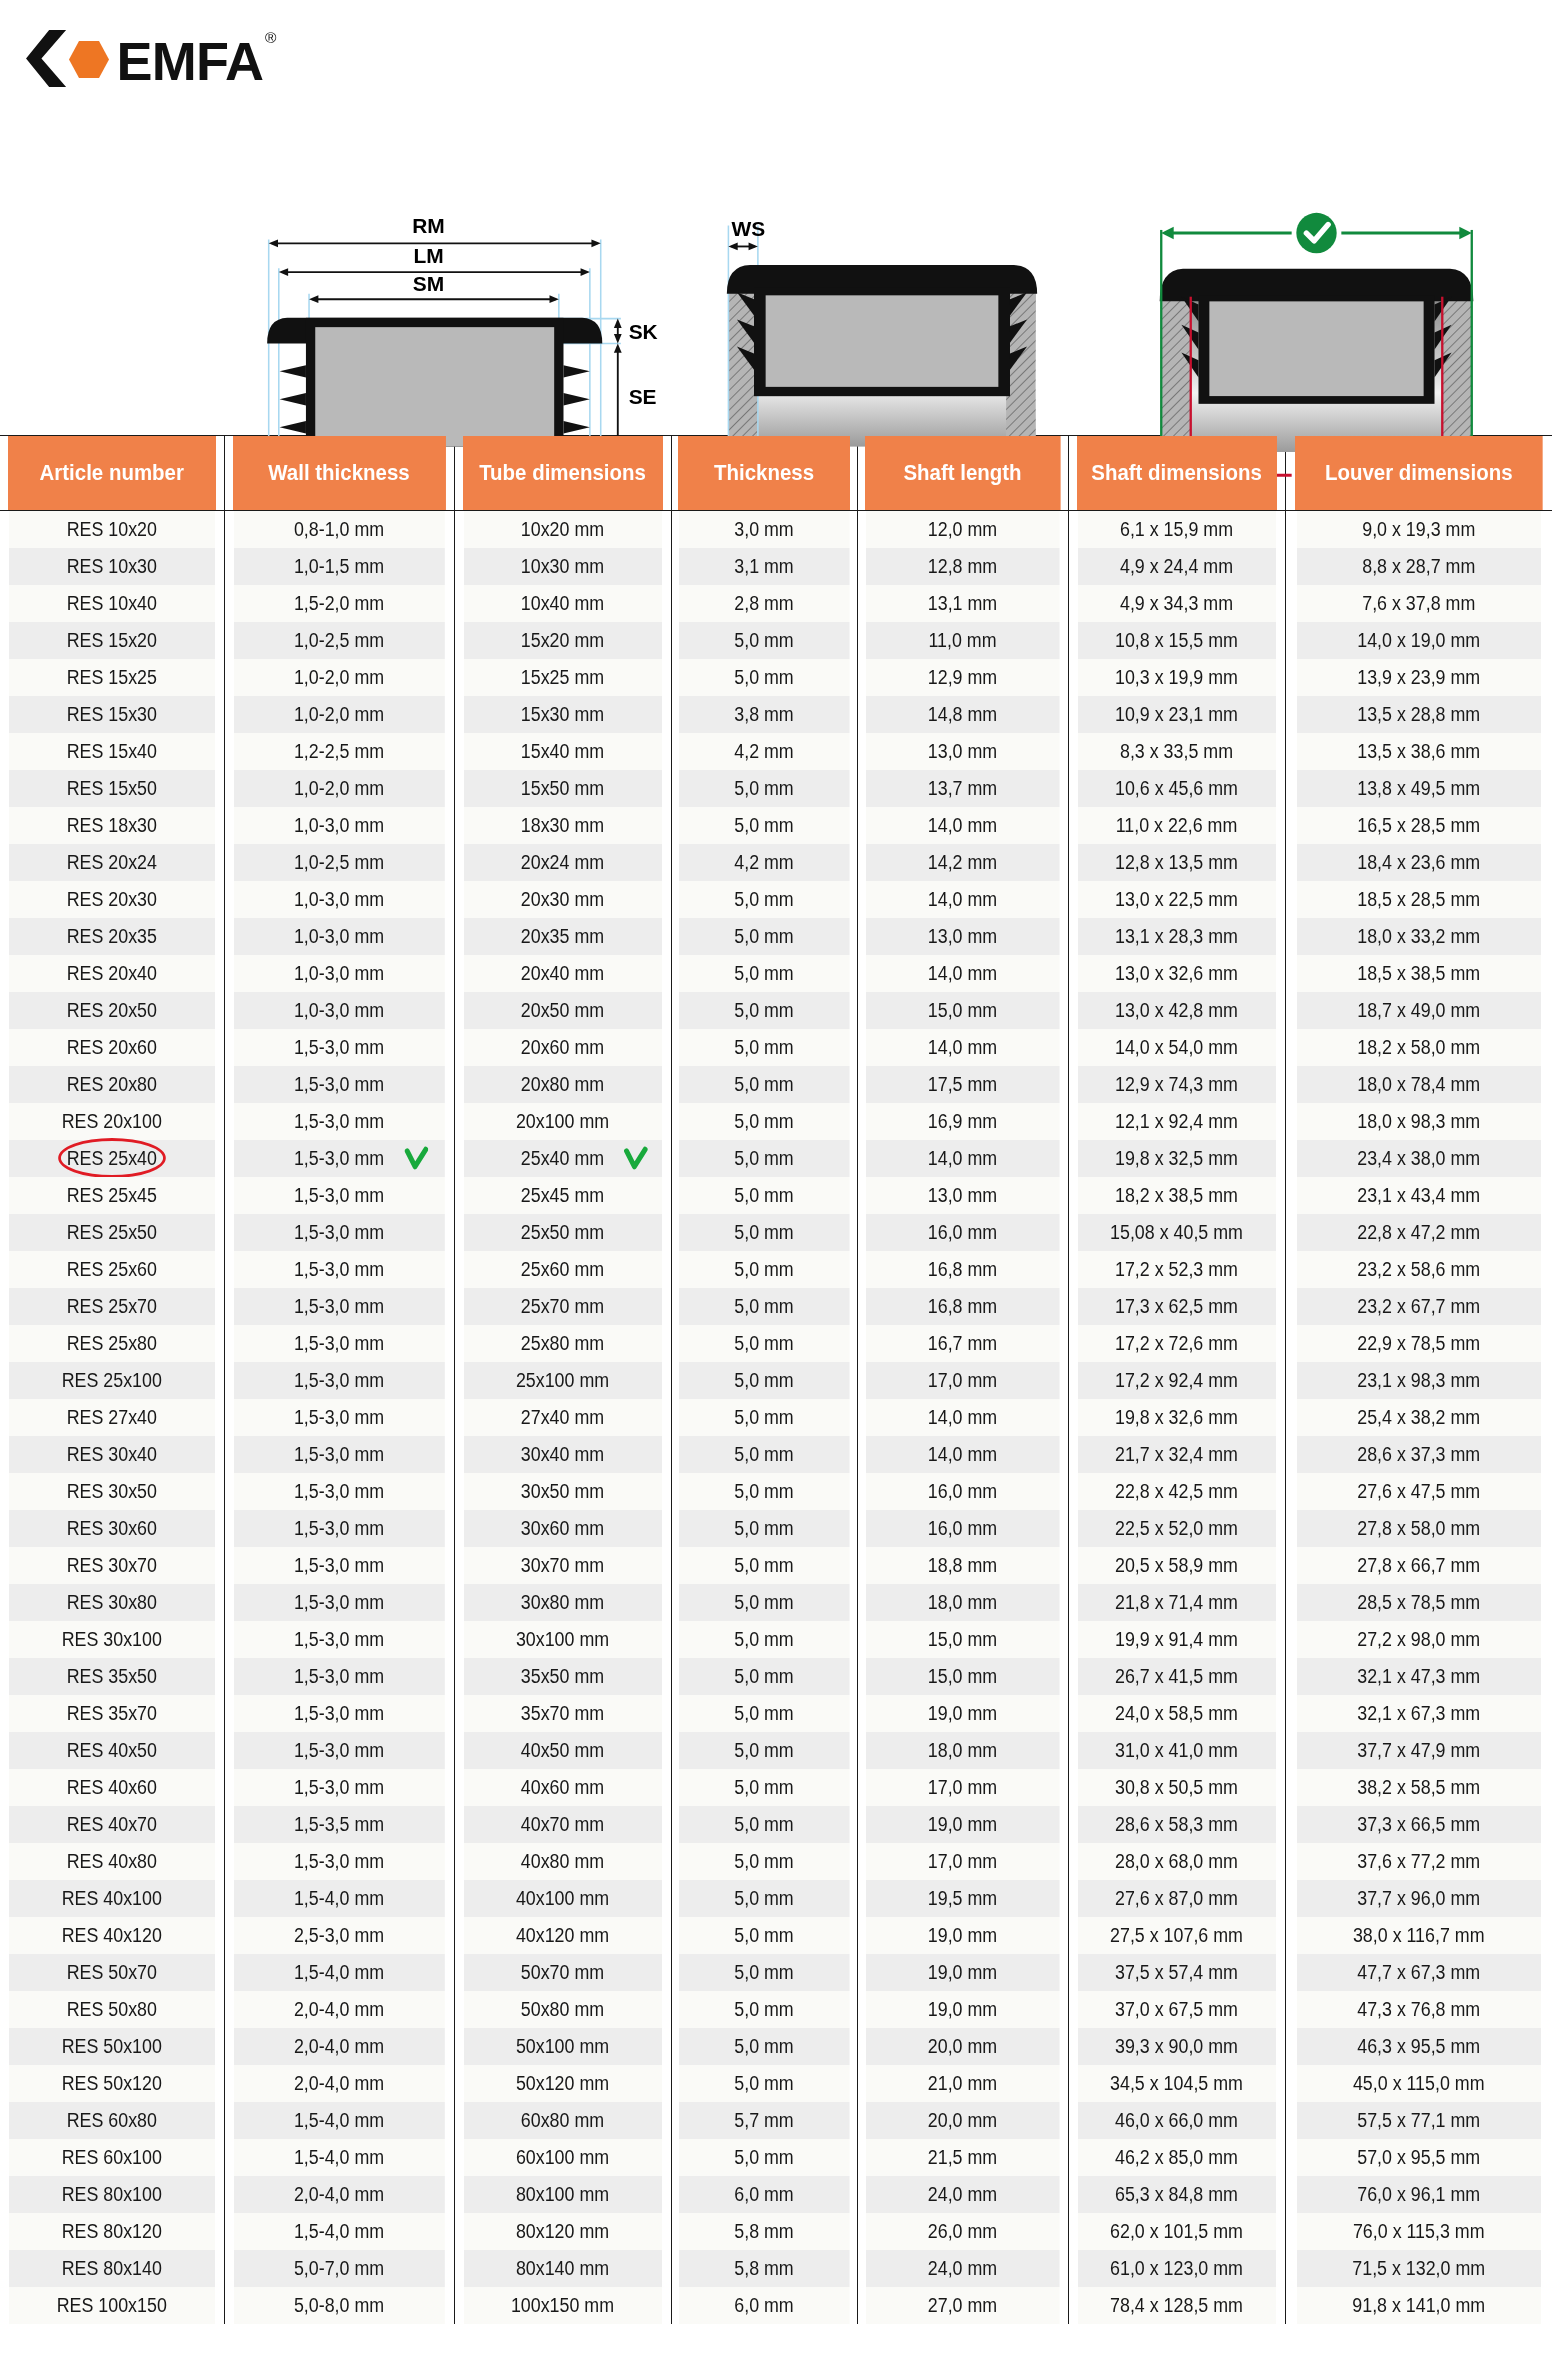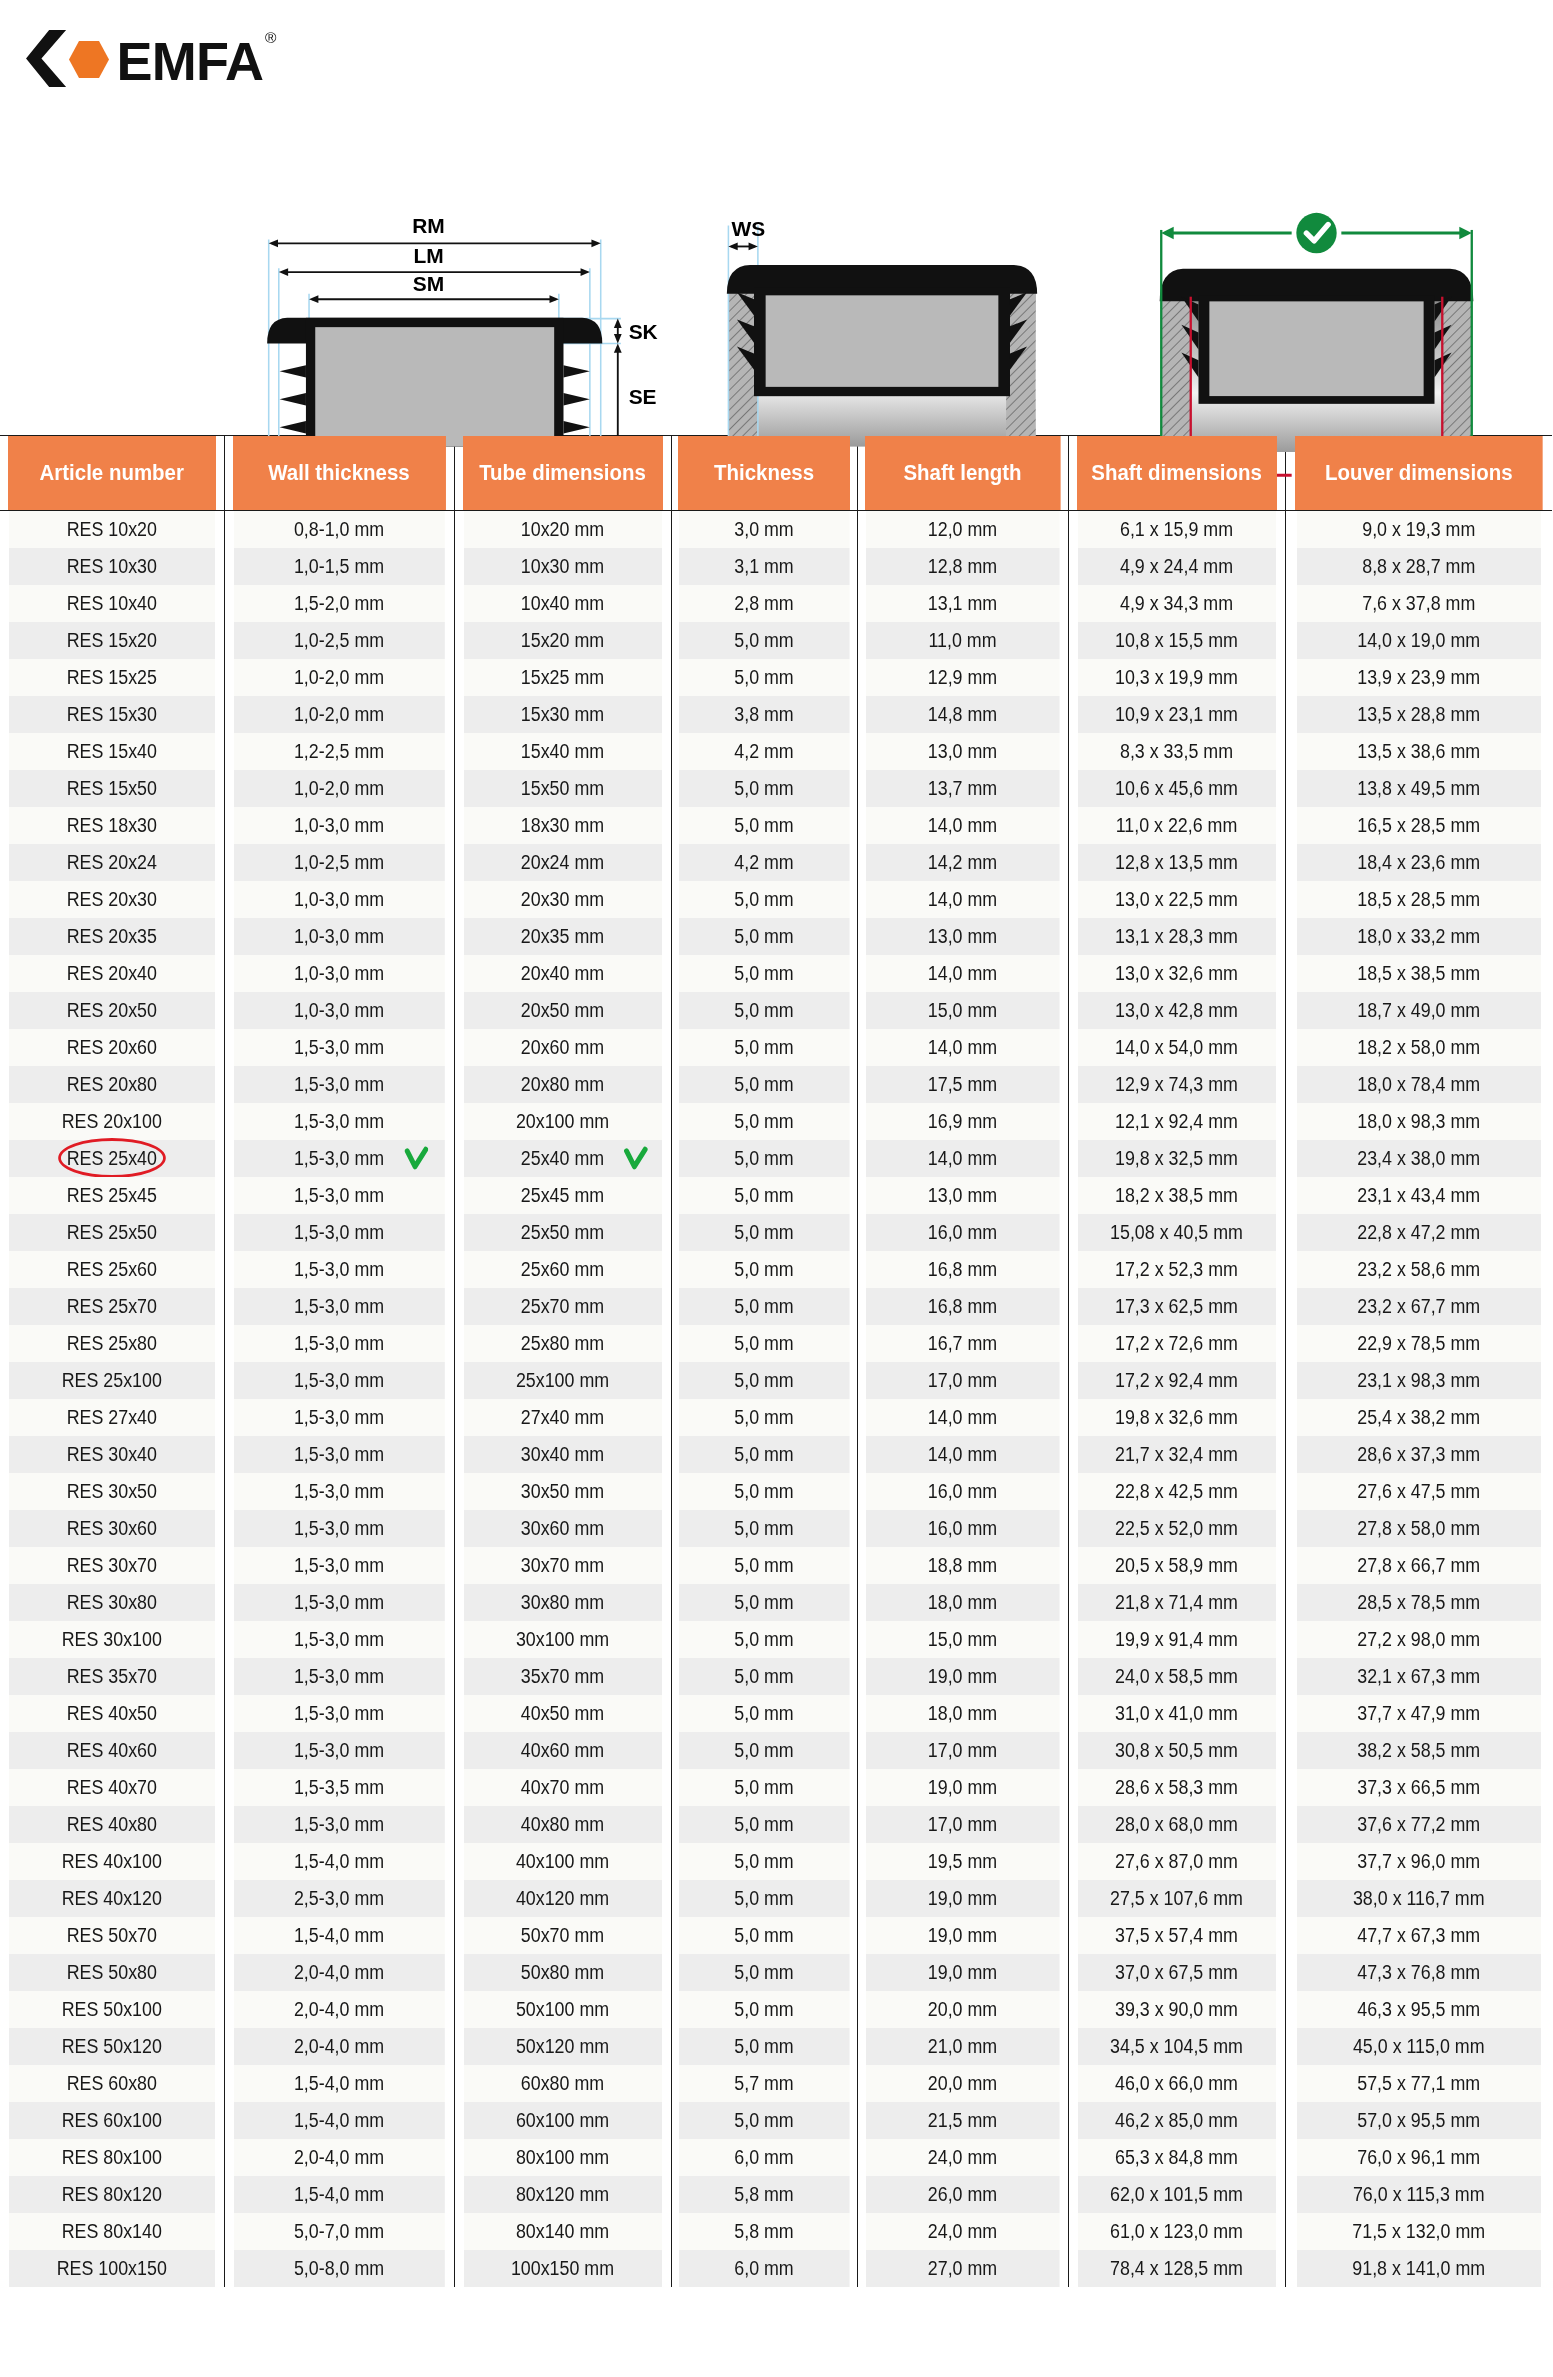--- a/index.html
+++ b/index.html
@@ -591,20 +591,29 @@
       <tr>
         <td><span class="cell-inner">RES 30x100</span></td>
         <td><span class="cell-inner">1,5-3,0 mm</span></td>
         <td><span class="cell-inner">30x100 mm</span></td>
         <td><span class="cell-inner">5,0 mm</span></td>
         <td><span class="cell-inner">15,0 mm</span></td>
         <td><span class="cell-inner">19,9 x 91,4 mm</span></td>
         <td><span class="cell-inner">27,2 x 98,0 mm</span></td>
       </tr>
       <tr>
+        <td><span class="cell-inner">RES 35x50</span></td>
+        <td><span class="cell-inner">1,5-3,0 mm</span></td>
+        <td><span class="cell-inner">35x50 mm</span></td>
+        <td><span class="cell-inner">5,0 mm</span></td>
+        <td><span class="cell-inner">15,0 mm</span></td>
+        <td><span class="cell-inner">26,7 x 41,5 mm</span></td>
+        <td><span class="cell-inner">32,1 x 47,3 mm</span></td>
+      </tr>
+      <tr>
         <td><span class="cell-inner">RES 35x70</span></td>
         <td><span class="cell-inner">1,5-3,0 mm</span></td>
         <td><span class="cell-inner">35x70 mm</span></td>
         <td><span class="cell-inner">5,0 mm</span></td>
         <td><span class="cell-inner">19,0 mm</span></td>
         <td><span class="cell-inner">24,0 x 58,5 mm</span></td>
         <td><span class="cell-inner">32,1 x 67,3 mm</span></td>
       </tr>
       <tr>
         <td><span class="cell-inner">RES 40x50</span></td>

